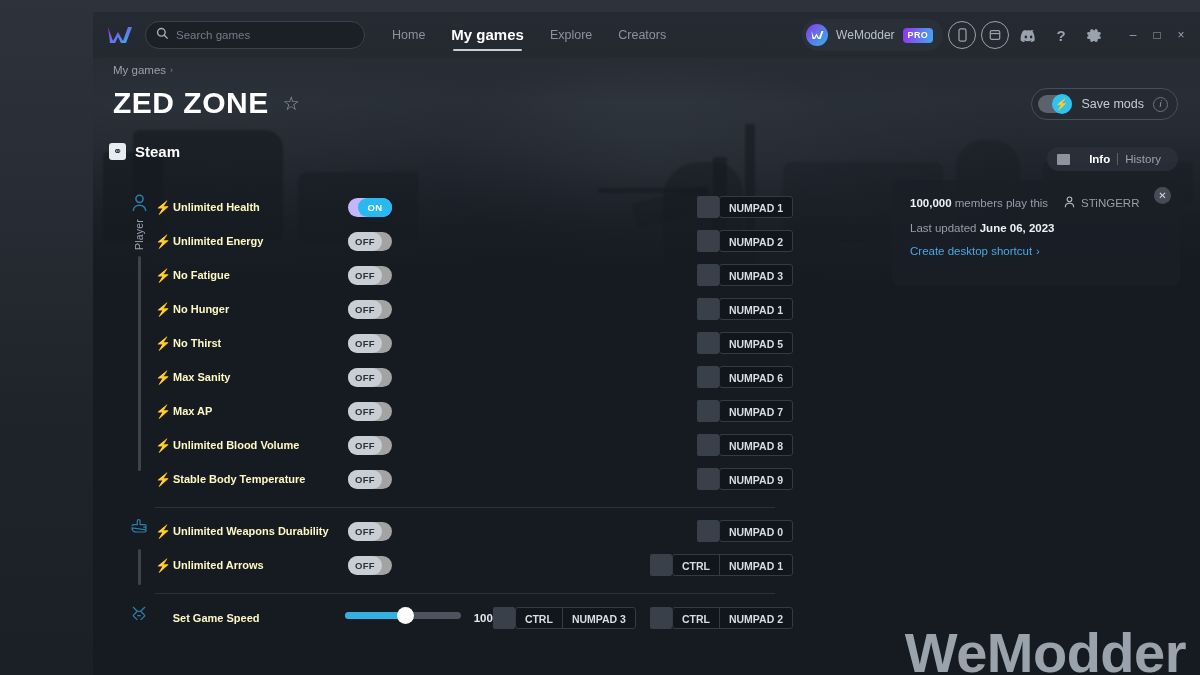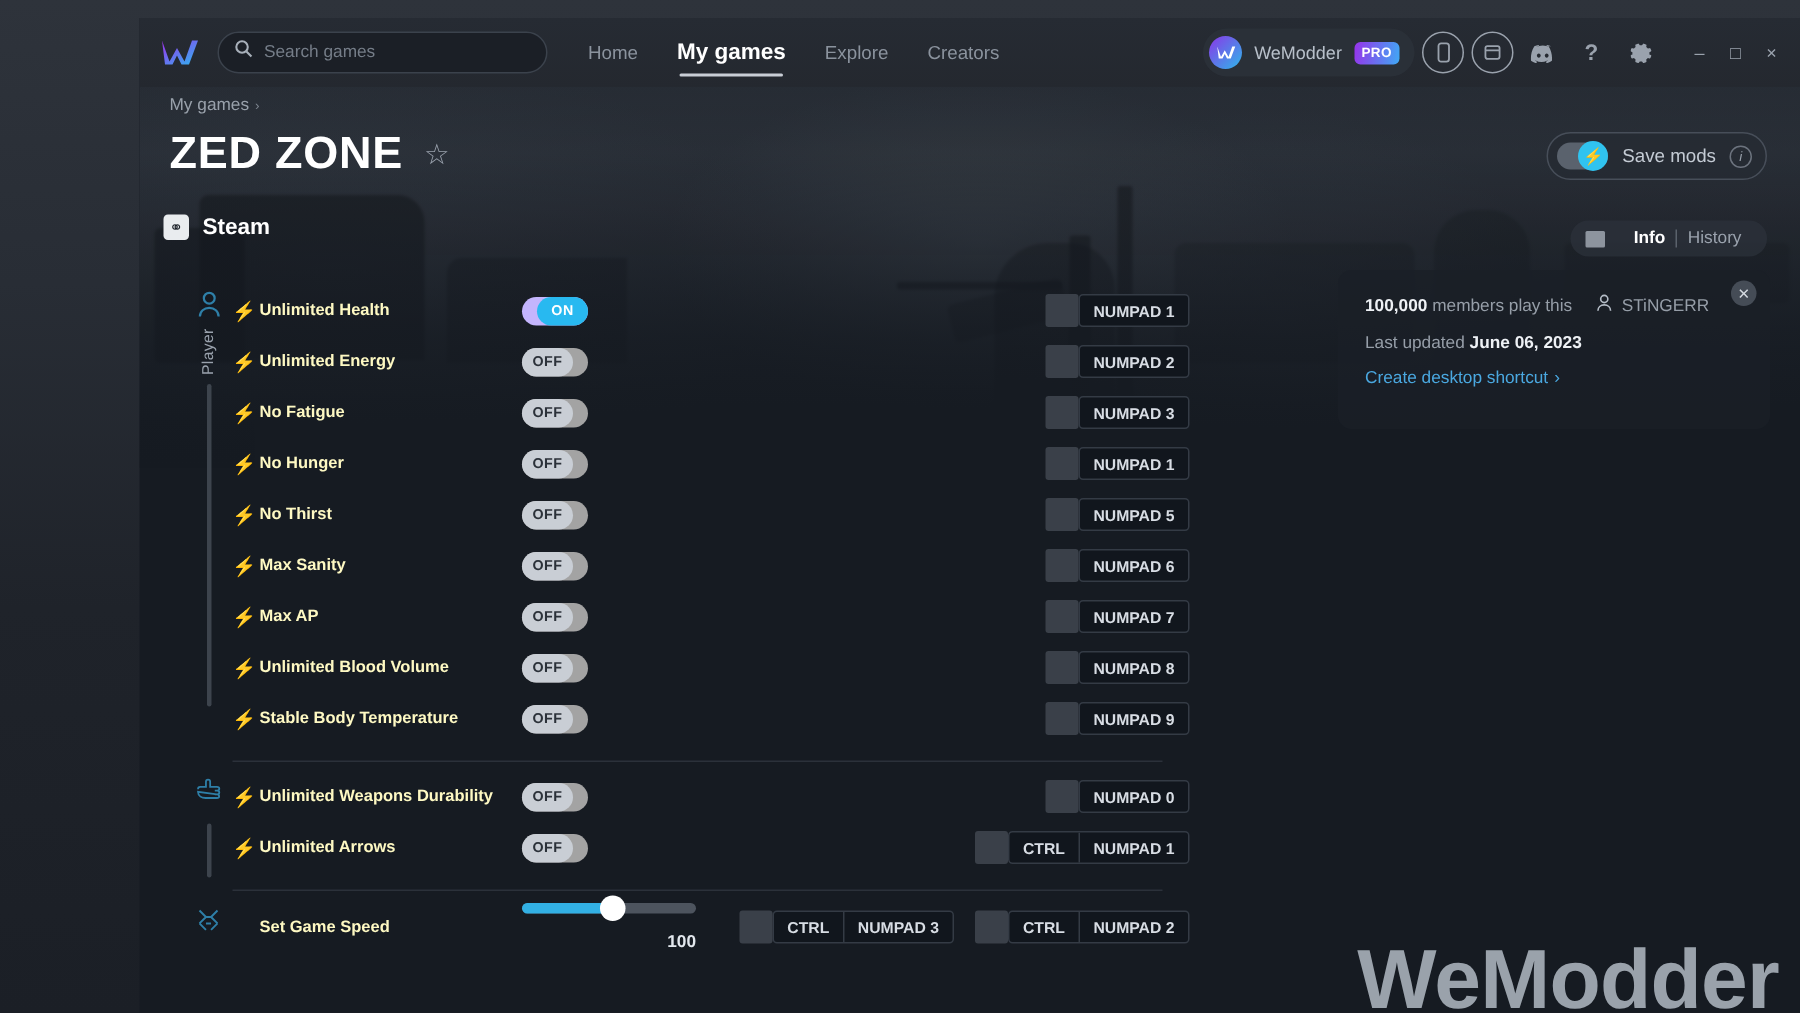--- a/index.html
+++ b/index.html
@@ -339,21 +339,21 @@
   .key-cap {
     font-size: 10.5px; font-weight: bold; color: #d8dde4;
     padding: 0 9px; height: 22px; line-height: 22px;
     white-space: nowrap;
   }
   .key-cap + .key-cap { border-left: 1px solid #343b45; }
 
   .divider { height: 1px; background: #2b313a; margin: 11px 0 6px 62px; width: 620px; }
 
   
-  .slider-wrap { display:flex; align-items:flex-end; gap:13px;flex-direction:column; }
+  .slider-wrap { display:flex; align-items:flex-start; gap:13px; }
   .slider {
     position: relative;
     width: 116px; height: 7px; border-radius: 4px;
     background: #4d545e;
     cursor: pointer;
   }
   .slider .fill {
     position: absolute; left: 0; top: 0; height: 7px;
     border-radius: 4px; background: #32b0e4;
   }

